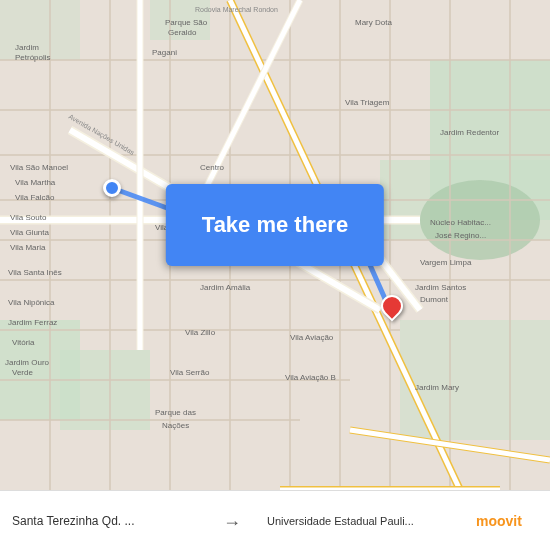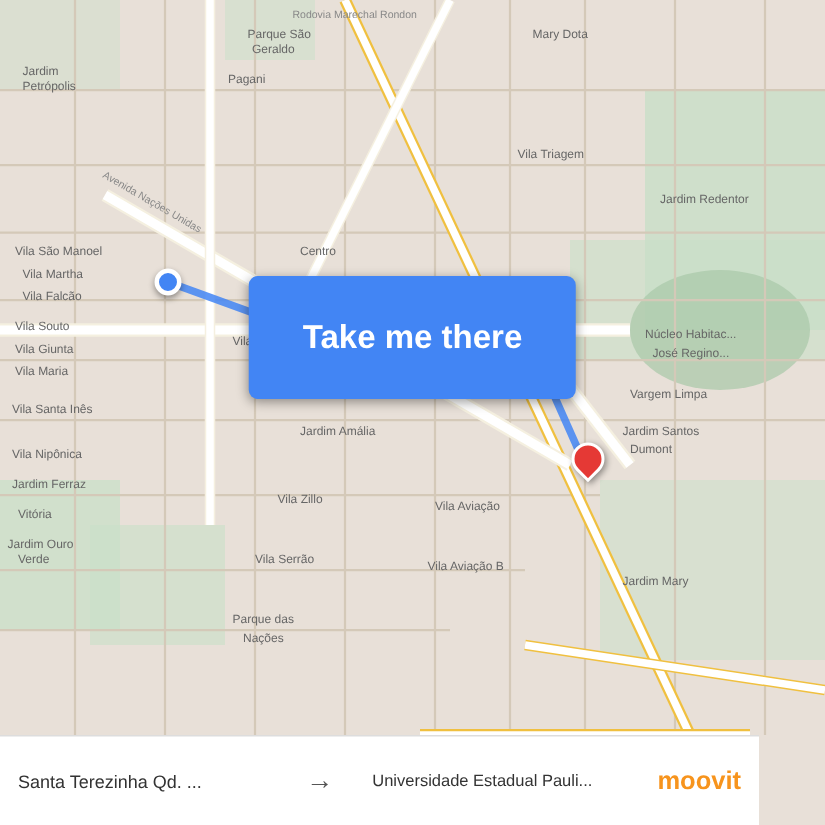--- a/index.html
+++ b/index.html
@@ -48,21 +48,21 @@
       font-size: 22px;
       font-weight: bold;
       cursor: pointer;
       white-space: nowrap;
       box-shadow: 0 2px 8px rgba(0,0,0,0.4);
       z-index: 10;
     }
 
     
     #bottom-bar {
-      width: 506px;
+      width: 550px;
       height: 60px;
       background: white;
       display: flex;
       align-items: center;
       border-top: 1px solid #ddd;
       padding: 0 12px;
       gap: 16px;
     }
 
     .route-from {
@@ -86,21 +86,21 @@
       font-size: 11px;
       color: #333;
       flex: 1;
       overflow: hidden;
       text-overflow: ellipsis;
       white-space: nowrap;
       max-width: 185px;
     }
 
     .moovit-logo {
-      font-size: 17px;
+      font-size: 14px;
       font-weight: bold;
       color: #f7941d;
       flex-shrink: 0;
       margin-left: 8px;
     }
 
     .attribution {
       position: absolute;
       bottom: 62px;
       left: 4px;

